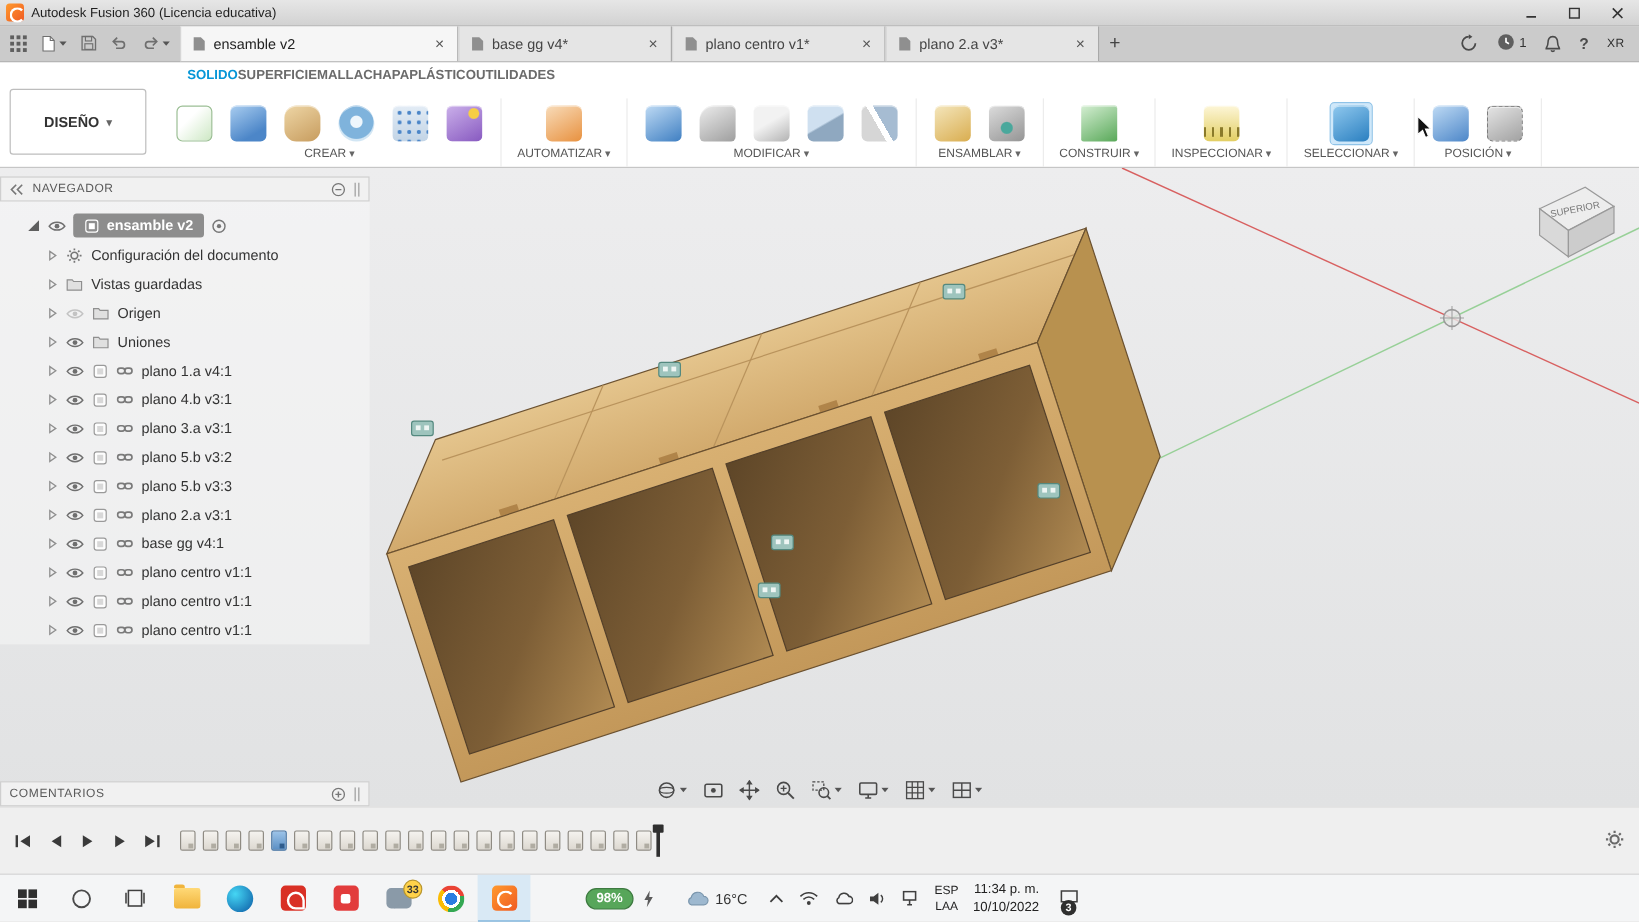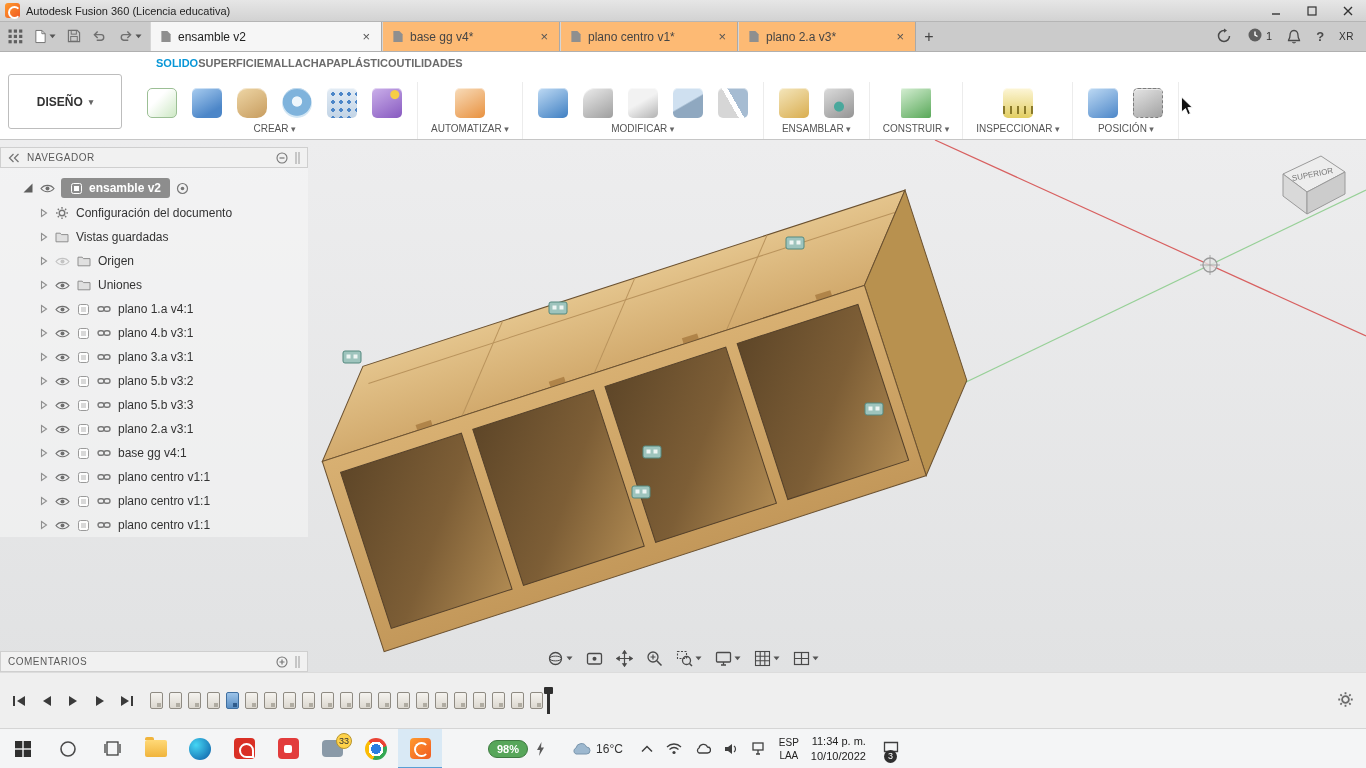--- a/index.html
+++ b/index.html
@@ -13,21 +13,21 @@
 .fusion-badge::after{content:"";position:absolute;left:3px;top:3px;width:9px;height:9px;border:2px solid #fff;border-right-color:transparent;border-radius:50%}
 .titlebar-title{font-size:11px;color:#1f1f1f}
 .win-controls{margin-left:auto;display:flex;height:22px}
 .win-btn{width:36px;height:22px;display:flex;align-items:center;justify-content:center}
 
 
 .tabbar{position:absolute;top:22px;left:0;right:0;height:30px;background:#cbcbcb;border-bottom:1px solid #b0b0b0;display:flex;align-items:flex-end}
 .quick-icons{display:flex;align-items:center;height:30px;padding:0 8px;gap:11px}
 .qi{display:flex;align-items:center;gap:2px}
 #docTabs{display:flex;align-items:flex-end;height:30px}
-.doc-tab{height:29px;display:flex;align-items:center;gap:6px;padding:0 9px;background:#fdba74;border-right:1px solid #a9a9a9;border-left:1px solid #d6d6d6;color:#454545;font-size:12px}
+.doc-tab{height:29px;display:flex;align-items:center;gap:6px;padding:0 9px;background:#e5e5e5;border-right:1px solid #a9a9a9;border-left:1px solid #d6d6d6;color:#454545;font-size:12px}
 .doc-tab{width:178px}
 .doc-tab.active{width:232px;background:#f6f6f6;color:#222}
 .tab-label{flex:1;white-space:nowrap;overflow:hidden;text-overflow:ellipsis}
 .tab-close{color:#555;font-size:13px;padding:0 2px}
 .tab-add{width:26px;height:29px;display:flex;align-items:center;justify-content:center;font-size:16px;color:#444}
 .tabbar-right{margin-left:auto;display:flex;align-items:center;gap:15px;height:30px;padding-right:12px}
 .tr-item{display:flex;align-items:center;gap:3px;font-size:11px;color:#333}
 .avatar-initials{font-size:10px;font-weight:normal;color:#2f2f2f;letter-spacing:.5px}
 
 
@@ -117,21 +117,21 @@
 .tb-pdf{background:#d93025}
 .tb-pdf::after{content:"";position:absolute;left:5px;top:5px;width:11px;height:11px;border:2px solid #fff;border-radius:50% 50% 0 50%}
 .tb-red2{background:#e23c3c}
 .tb-red2::after{content:"";position:absolute;left:6.5px;top:6.5px;width:8px;height:8px;background:#fff;border-radius:2px}
 .tb-fusion{background:linear-gradient(135deg,#ff9a2e,#f05a22)}
 .tb-fusion::after{content:"";position:absolute;left:4px;top:4px;width:11px;height:11px;border:2.5px solid #fff;border-right-color:transparent;border-radius:50%}
 .tb-folder{width:22px;height:17px;background:linear-gradient(#ffd977,#f0b43c);border-radius:2px;position:relative}
 .tb-folder::before{content:"";position:absolute;top:-3px;left:0;width:9px;height:3px;background:#f0b43c;border-radius:2px 2px 0 0}
 .tb-msg{width:21px;height:17px;background:#8a9aa8;border-radius:4px;position:relative}
 .tb-msg::after{content:"";position:absolute;left:3px;bottom:-4px;border:4px solid transparent;border-top-color:#8a9aa8}
-.badge{position:absolute;font-size:9px;font-weight:normal;border-radius:50%;display:flex;align-items:center;justify-content:center}
+.badge{position:absolute;font-size:9px;font-weight:bold;border-radius:50%;display:flex;align-items:center;justify-content:center}
 .badge-33{top:4px;right:2px;width:16px;height:16px;background:#ffd24a;border:1px solid #b8962f;color:#333}
 .badge-3{left:6px;bottom:6px;width:13px;height:13px;background:#2f2f2f;color:#fff}
 .battery-pill{background:#57a65a;border:1px solid #3d7a40;color:#fff;font-size:11px;font-weight:bold;border-radius:9px;padding:2px 8px;margin-left:46px}
 .tb-weather{display:flex;align-items:center;gap:5px;margin-left:26px;font-size:12px;color:#333}
 .tray{display:flex;align-items:center;gap:13px;margin-left:18px}
 .lang-block{margin-left:14px;font-size:10px;text-align:center;line-height:1.3;color:#222}
 .clock-block{margin-left:12px;font-size:11px;text-align:right;line-height:1.3;color:#222}
 .tb-action{margin-left:12px;margin-right:8px;position:relative;width:26px;height:40px;display:flex;align-items:center;justify-content:center}
 </style>
 </head>
@@ -358,20 +358,28 @@
             </div>
             <div class="group-label has-caret">CONSTRUIR</div>
           </div>
           <div class="ribbon-group">
             <div class="group-icons">
               <div class="tool-slot">
                 <div class="tool-icon ic-measure"></div>
               </div>
             </div>
             <div class="group-label has-caret">INSPECCIONAR</div>
+          </div>
+          <div class="ribbon-group">
+            <div class="group-icons">
+              <div class="tool-slot active">
+                <div class="tool-icon ic-select"></div>
+              </div>
+            </div>
+            <div class="group-label has-caret">SELECCIONAR</div>
           </div>
           <div class="ribbon-group">
             <div class="group-icons">
               <div class="tool-slot">
                 <div class="tool-icon ic-capture"></div>
               </div>
               <div class="tool-slot">
                 <div class="tool-icon ic-revert"></div>
               </div>
             </div>

